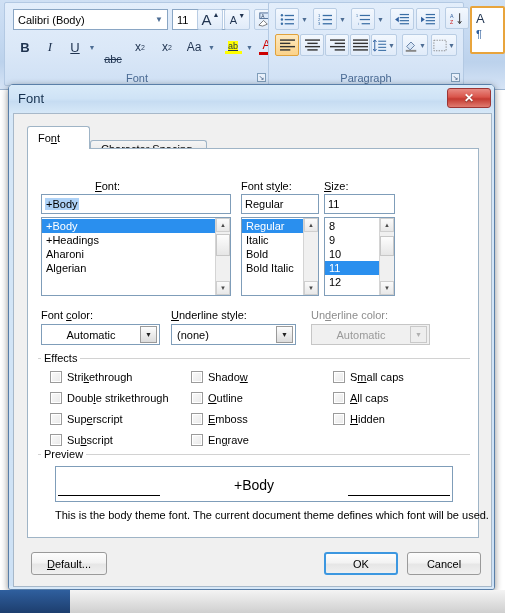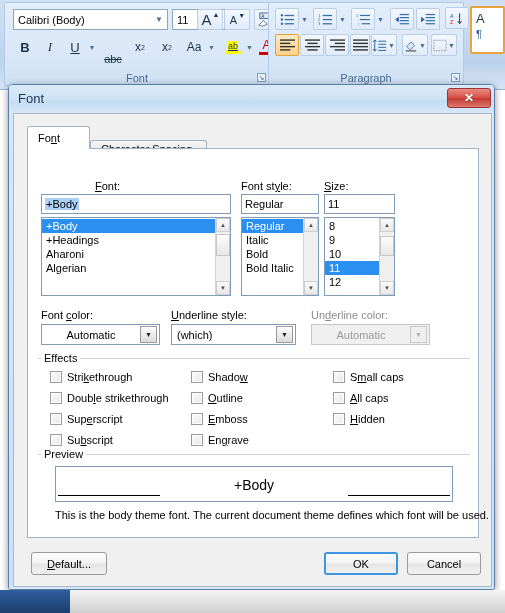--- a/index.html
+++ b/index.html
@@ -513,21 +513,21 @@
         </div>
         <div class="lbl dim" style="left:283px; top:160px;">
           <span>Un</span><u class="acc">d</u><span>erline color:</span>
         </div>
 
         <div class="dropdown" style="left:13px; top:175px; width:119px;">
           <span class="dtext">Automatic</span>
           <span class="dbtn">▼</span>
         </div>
         <div class="dropdown" style="left:143px; top:175px; width:125px;">
-          <span class="dtext" style="text-align:left; padding-left:5px;">(which)</span>
+          <span class="dtext" style="text-align:left; padding-left:5px;">(none)</span>
           <span class="dbtn">▼</span>
         </div>
         <div class="dropdown disabled" style="left:283px; top:175px; width:119px;">
           <span class="dtext">Automatic</span>
           <span class="dbtn">▼</span>
         </div>
 
         <div class="gbox" style="left:10px; top:203px; width:432px; height:14px;">
           <div class="gline"></div>
           <div class="gcap">Effects</div>

